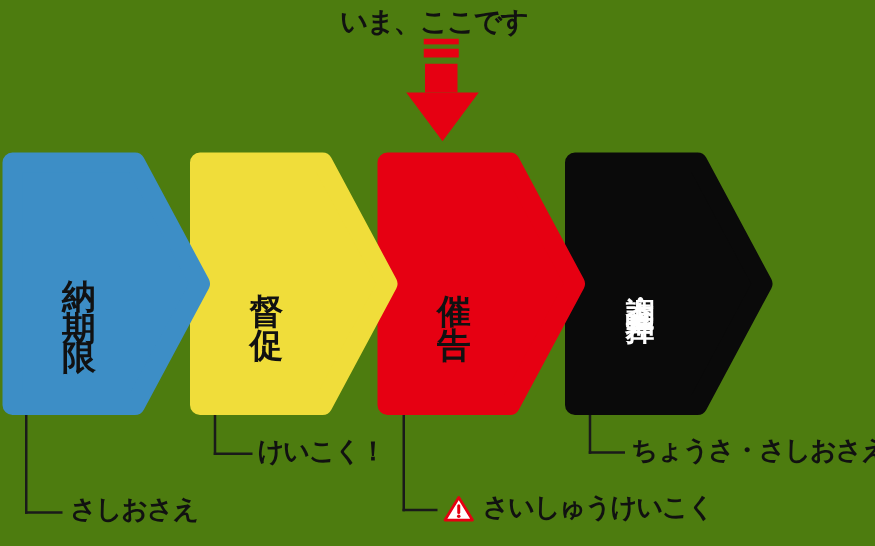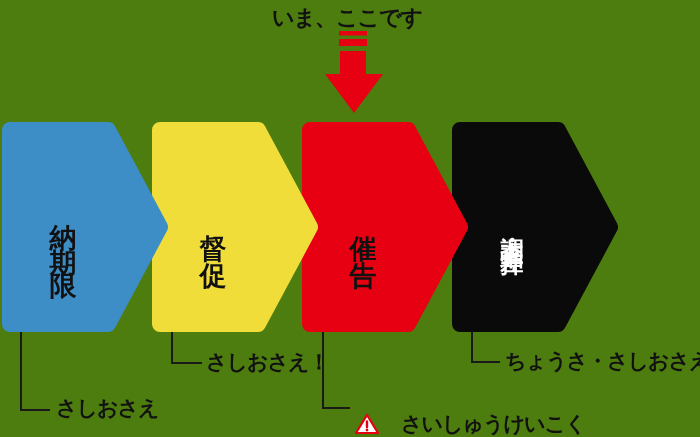--- a/index.html
+++ b/index.html
@@ -44,21 +44,21 @@
   .c1{left:171px;top:331px;width:29px;height:31px;}
   .c2{left:322px;top:331px;width:26px;height:76px;}
   .c3{left:471px;top:331px;width:27px;height:30px;}
   
   .reading{
     position:absolute;font-size:21px;font-weight:bold;color:var(--c-text,#111);
     white-space:nowrap;letter-spacing:-1px;line-height:24px;
   }
   .r0{left:56px;top:396px;}
   .r1{left:206px;top:350px;}
-  .r2{left:354px;top:412px;display:flex;align-items:center;gap:21px;}
+  .r2{left:354px;top:395px;display:flex;align-items:center;gap:6px;}
   .r3{left:505px;top:349px;}
   .warning-icon{width:26px;height:24px;flex:0 0 auto;}
 </style>
 </head>
 <body>
 
 <div class="canvas">
 
   <div class="pointer-label">いま、ここです</div>
   <svg class="here-arrow" viewBox="0 0 60 85" xmlns="http://www.w3.org/2000/svg">
@@ -103,21 +103,21 @@
         <span class="v-label">調査・差押</span>
       </div>
   </div>
 
   <div class="connector c0"></div>
   <div class="connector c1"></div>
   <div class="connector c2"></div>
   <div class="connector c3"></div>
 
   <div class="reading r0">さしおさえ</div>
-  <div class="reading r1">さしおさえ！</div>
+  <div class="reading r1">けいこく！</div>
   <div class="reading r2">
     <svg class="warning-icon" viewBox="0 0 26 24" xmlns="http://www.w3.org/2000/svg">
       <path d="M13 3 L24 21 H2 Z" fill="#ffffff" stroke="var(--c-warning,#E60012)" stroke-width="2.2" stroke-linejoin="round"></path>
       <line x1="13" y1="9.5" x2="13" y2="15" stroke="var(--c-warning,#E60012)" stroke-width="2.4" stroke-linecap="round"></line>
       <circle cx="13" cy="18" r="1.4" fill="var(--c-warning,#E60012)"></circle>
     </svg>
     <span>さいしゅうけいこく</span>
   </div>
   <div class="reading r3">ちょうさ・さしおさえ</div>
 

